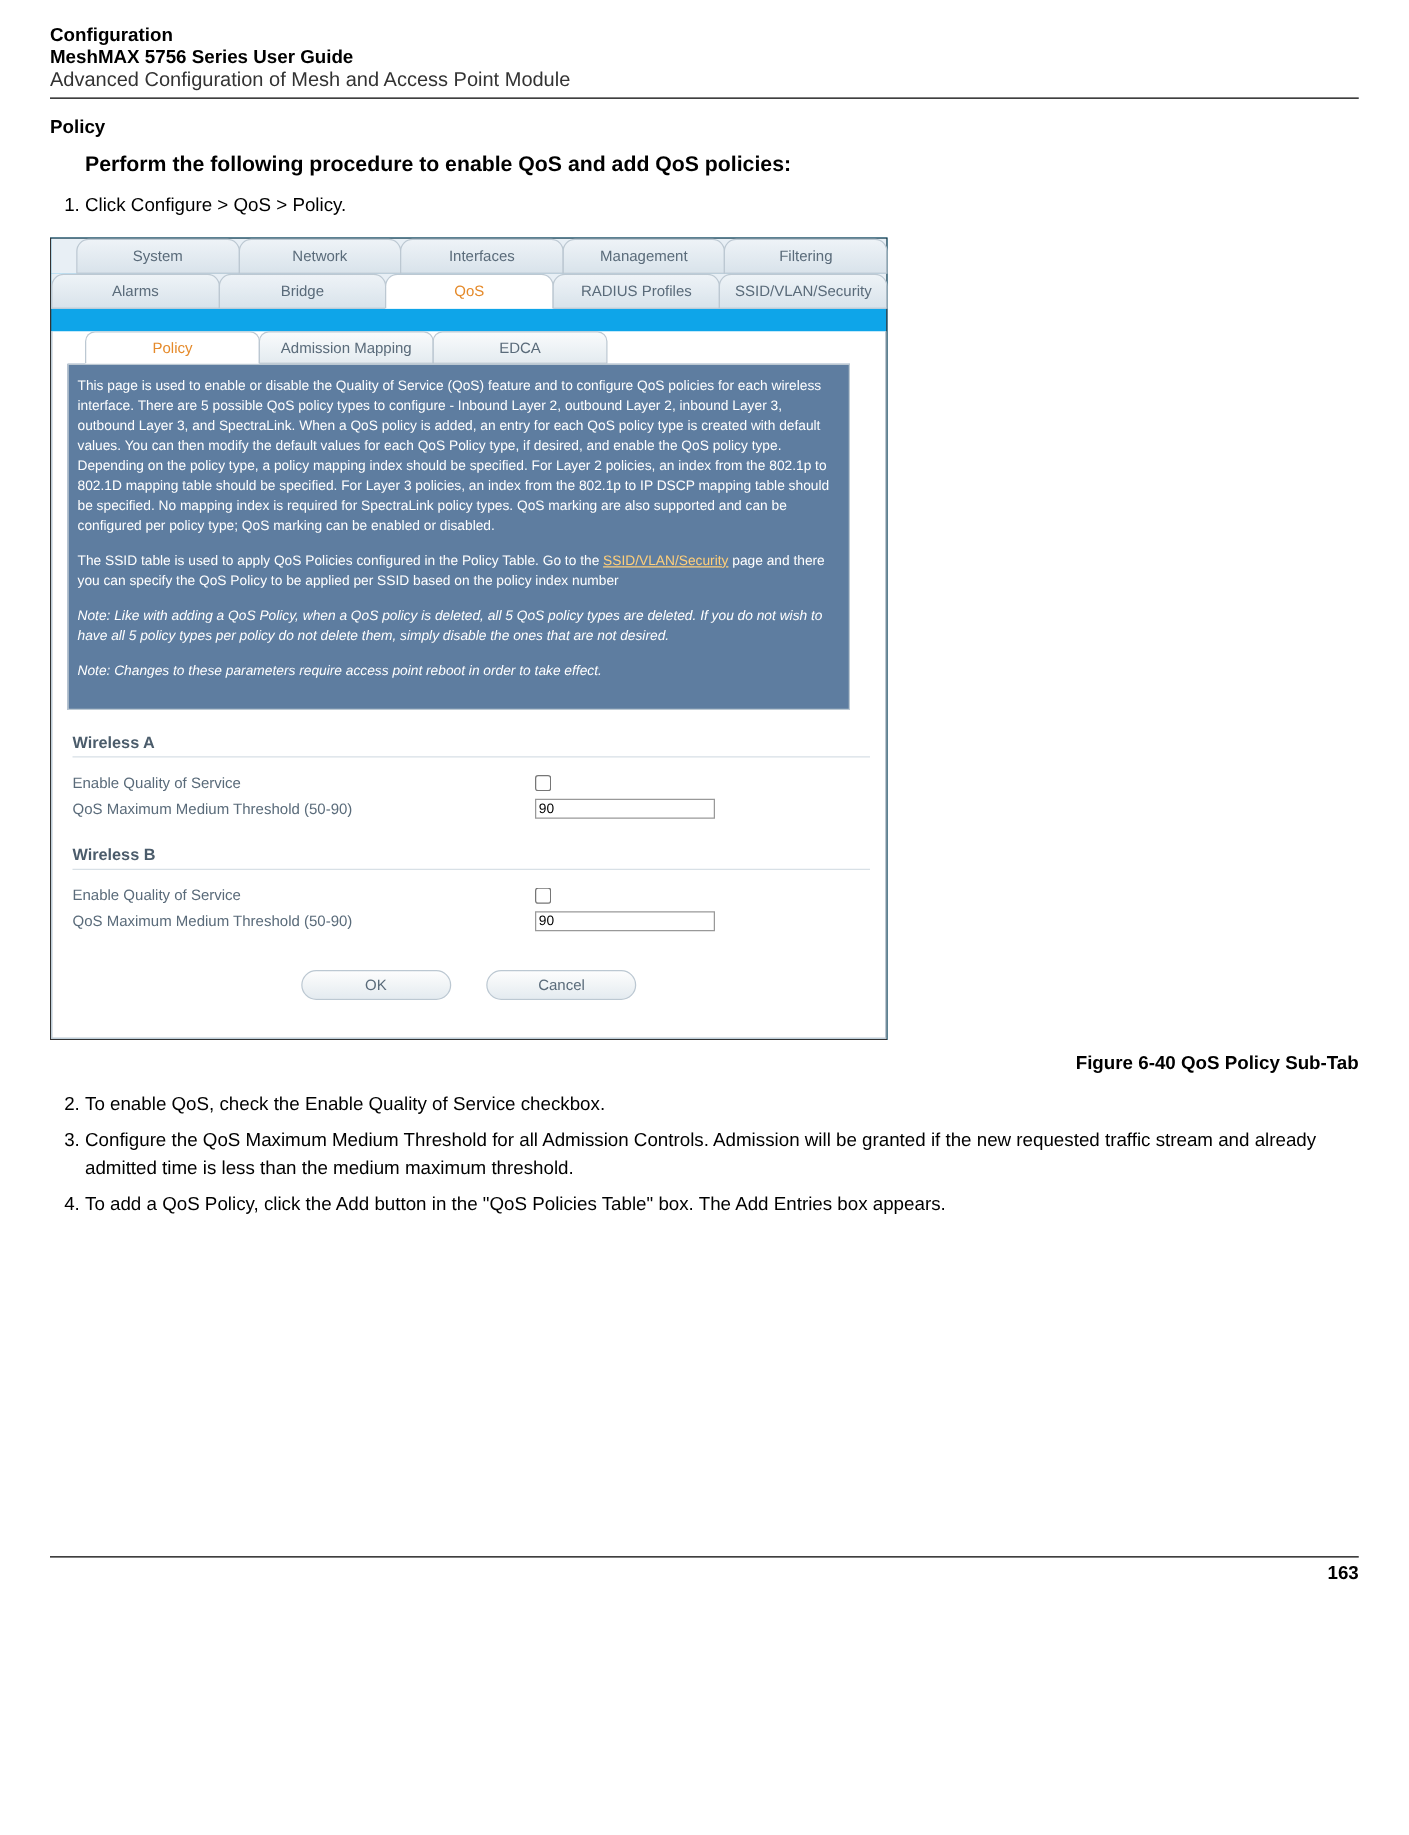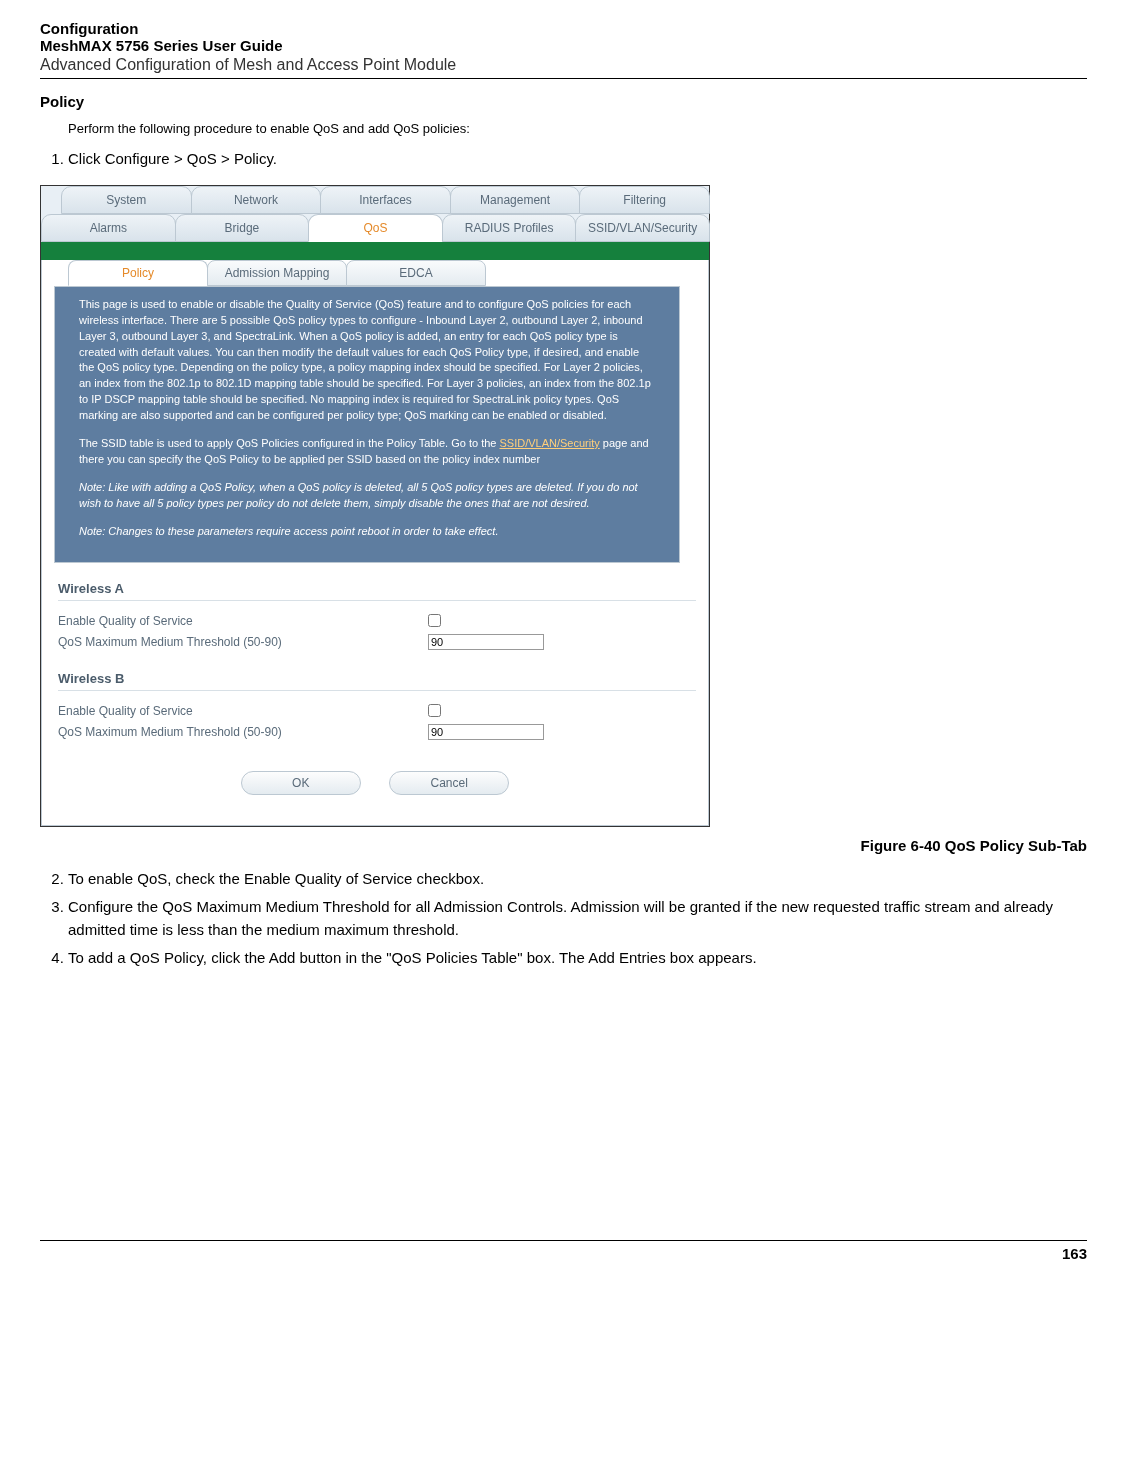--- a/index.html
+++ b/index.html
@@ -27,38 +27,39 @@
     .divider {
       border-top: 1px solid #000;
       margin-bottom: 14px;
     }
     .policy-heading {
       font-weight: bold;
       font-size: 15px;
       margin-bottom: 10px;
     }
     .body-text {
-      font-size: 13px;
+      font-size: 17px;
       margin: 0 0 10px 28px;
       line-height: 1.4;
+      font-weight: bold;
     }
     .numbered-list {
       margin-left: 28px;
       font-size: 15px;
       line-height: 1.5;
     }
     .numbered-list li {
       margin-bottom: 6px;
       list-style-position: outside;
     }
     .screenshot-container {
       width: 670px;
       border: 1px solid #333;
       margin: 14px 0 10px 0;
-      background: #15803d;
+      background: #0ea5e9;
     }
     
     .tab-row-1, .tab-row-2 {
       display: flex;
       background: #e8eff5;
       border-bottom: 0;
     }
     .tab-row-1 .tab, .tab-row-2 .tab {
       flex: 1;
       text-align: center;
@@ -102,21 +103,21 @@
     .sub-tab.active {
       background: #fff;
       color: #e58a2a;
       border-bottom: 1px solid #fff;
     }
     .info-panel {
       background: #5e7da0;
       color: #fff;
       font-size: 11px;
       line-height: 1.45;
-      padding: 10px 24px;
+      padding: 10px 7px;
       margin: 0 16px 0 0;
       border: 1px solid #bcc8d2;
     }
     .info-panel p { margin-bottom: 12px; }
     .info-panel a {
       color: #ffcf7a;
       text-decoration: underline;
     }
     .info-panel .note { font-style: italic; }
     .section-title {
@@ -129,21 +130,21 @@
     }
     .form-row {
       display: flex;
       align-items: center;
       font-size: 12px;
       color: #5a6b7a;
       padding: 3px 4px;
     }
     .form-row .label { width: 370px; }
     .form-row input[type="text"] {
-      width: 116px;
+      width: 144px;
       font-size: 11px;
       padding: 1px 2px;
       border: 1px solid #999;
     }
     .form-row input[type="checkbox"] {
       margin-left: 0;
     }
     .button-row {
       text-align: center;
       padding: 16px 0 4px 0;

